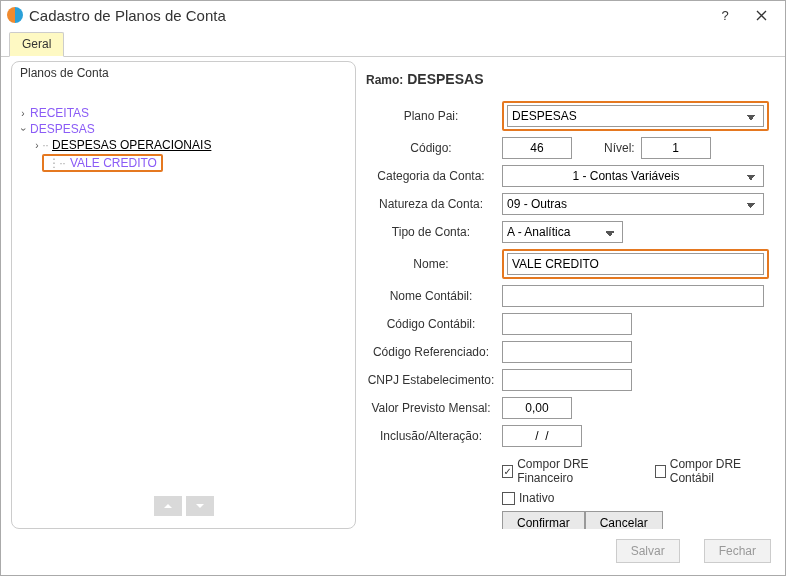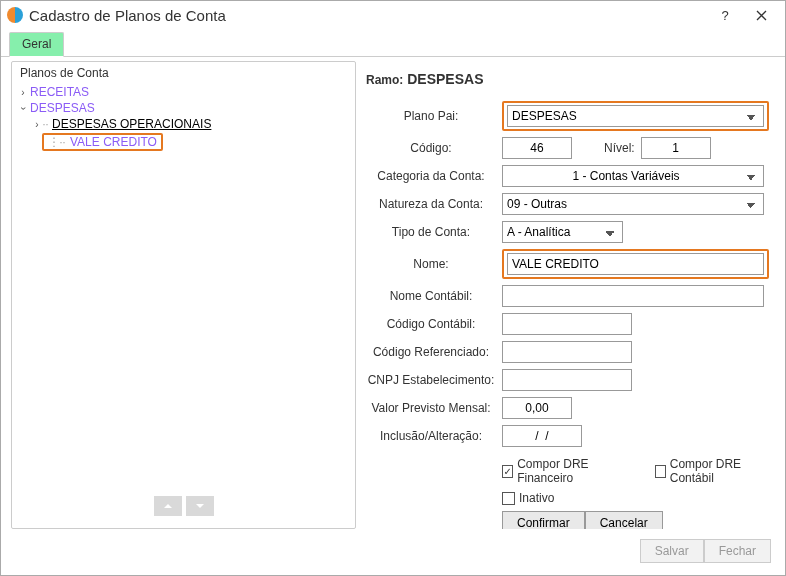--- a/index.html
+++ b/index.html
@@ -3,24 +3,24 @@
 <meta charset="utf-8">
 <style>
   * { box-sizing: border-box; font-family: "Segoe UI", Tahoma, sans-serif; font-size: 12px; }
   body { margin: 0; background: #fff; color: #333; }
   .window { width: 786px; height: 576px; border: 1px solid #aaa; position: relative; background: #fff; display:flex; flex-direction:column;}
   .titlebar { display:flex; align-items:center; height:28px; padding:0 6px; }
   .titlebar .icon { width:16px; height:16px; border-radius:50%; background: conic-gradient(#2aa0d8 0 50%, #f08a2e 50% 100%); margin-right:6px; }
   .titlebar .title { flex:1; font-size:15px; }
   .titlebar .ctrl { width:36px; height:24px; display:flex; align-items:center; justify-content:center; color:#333; cursor:pointer; font-size:13px; }
   .tabstrip { display:flex; align-items:flex-end; padding-left:8px; border-bottom:1px solid #ccc; margin-top:2px;}
-  .tab { padding:4px 12px 5px 12px; border:1px solid #ccc; border-bottom:1px solid #fff; border-radius:2px 2px 0 0; background:#86efac; position:relative; top:1px; cursor:pointer;}
+  .tab { padding:4px 12px 5px 12px; border:1px solid #ccc; border-bottom:1px solid #fff; border-radius:2px 2px 0 0; background:#fef9c3; position:relative; top:1px; cursor:pointer;}
   .content { flex:1; display:flex; padding:4px 10px 0 10px; gap:4px; overflow:hidden;}
   
-  .left-panel { width:345px; border:1px solid #ccc; border-radius:2px; padding:4px 6px; display:flex; flex-direction:column;}
+  .left-panel { width:345px; border:1px solid #ccc; border-radius:8px; padding:4px 6px; display:flex; flex-direction:column;gap:21px;}
   .left-panel > .panel-title { margin:0 0 4px 2px; }
   .tree { flex:1; }
   .tree-row { display:flex; align-items:center; height:16px; padding-left:0; white-space:nowrap; cursor:pointer;}
   .tree-chev { width:10px; text-align:center; color:#555; font-size:10px; display:inline-block;}
   .tree-label { margin-left:2px; color:#8b5cf6;}
   .tree-label.muted { color:#000000;text-decoration:underline; }
   .tree-row.lvl1 { padding-left:14px; }
   .tree-row .dots { color:#aaa; letter-spacing:-1px; margin-right:2px;}
   .highlight-box { border:2px solid #e57820; border-radius:2px; display:inline-flex; align-items:center; padding:0 4px; height:18px; margin-left:24px; margin-top:1px;}
   .highlight-box .dots { color:#aaa; margin-right:3px; letter-spacing:-1px;}
@@ -37,21 +37,21 @@
   input.inp { outline:none; }
   select.sel { -webkit-appearance:none; appearance:none; padding-right:18px; background-image: linear-gradient(45deg, transparent 50%, #555 50%), linear-gradient(-45deg, transparent 50%, #555 50%); background-position: calc(100% - 12px) 9px, calc(100% - 7px) 9px; background-size:5px 5px; background-repeat:no-repeat; cursor:pointer;}
   .orange-wrap { border:2px solid #e57820; border-radius:2px; padding:2px 3px; display:flex; align-items:center; flex:1;}
   .orange-wrap .sel, .orange-wrap .inp { flex:1; }
   .btn { border:1px solid #999; background:#e9e9e9; height:24px; padding:0 14px; cursor:pointer; }
   .btn.disabled { color:#999; border-color:#ccc; background:#f2f2f2; cursor:default;}
   .bottom-buttons { display:flex; gap:0; margin-left:136px; margin-top:6px;}
   .checks-row { display:flex; gap:28px; margin-left:136px; margin-top:4px;}
   .chk { display:flex; align-items:center; gap:4px; cursor:pointer;}
   .chk .box { width:13px; height:13px; border:1px solid #555; display:flex; align-items:center; justify-content:center; font-size:10px; color:#333;}
-  .footer { display:flex; justify-content:flex-end; gap:0; padding:10px 14px 12px 0;}
+  .footer { display:flex; justify-content:flex-end; gap:24px; padding:10px 14px 12px 0;}
   .inline-gap { width:32px; }
 </style>
 </head>
 <body>
 
 <div class="window">
 
   <div class="titlebar">
     <div class="icon"></div>
     <div class="title">Cadastro de Planos de Conta</div>

